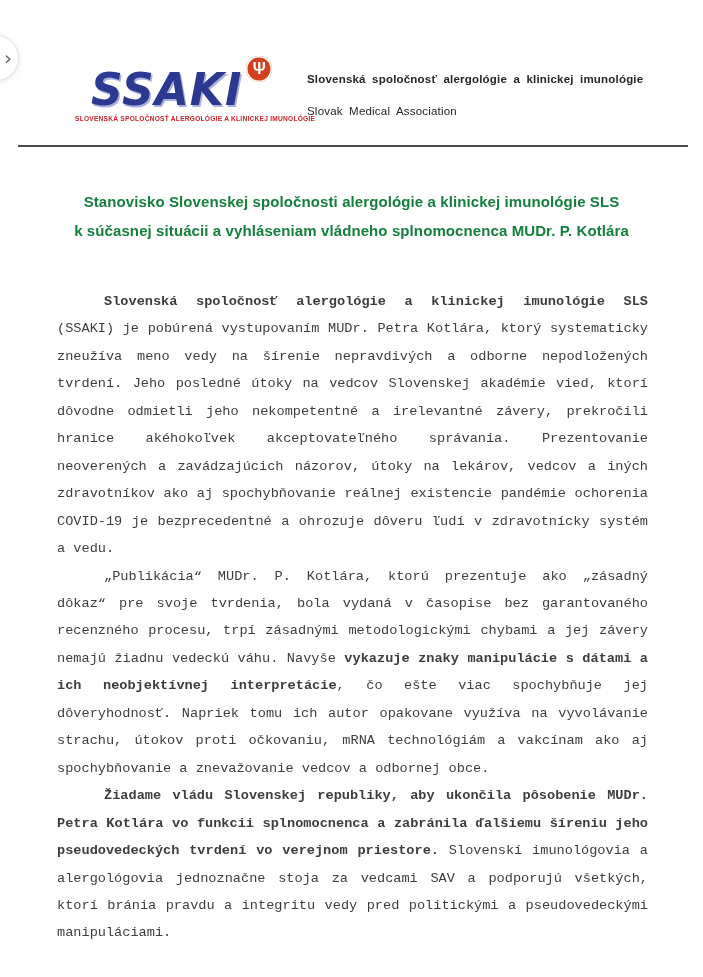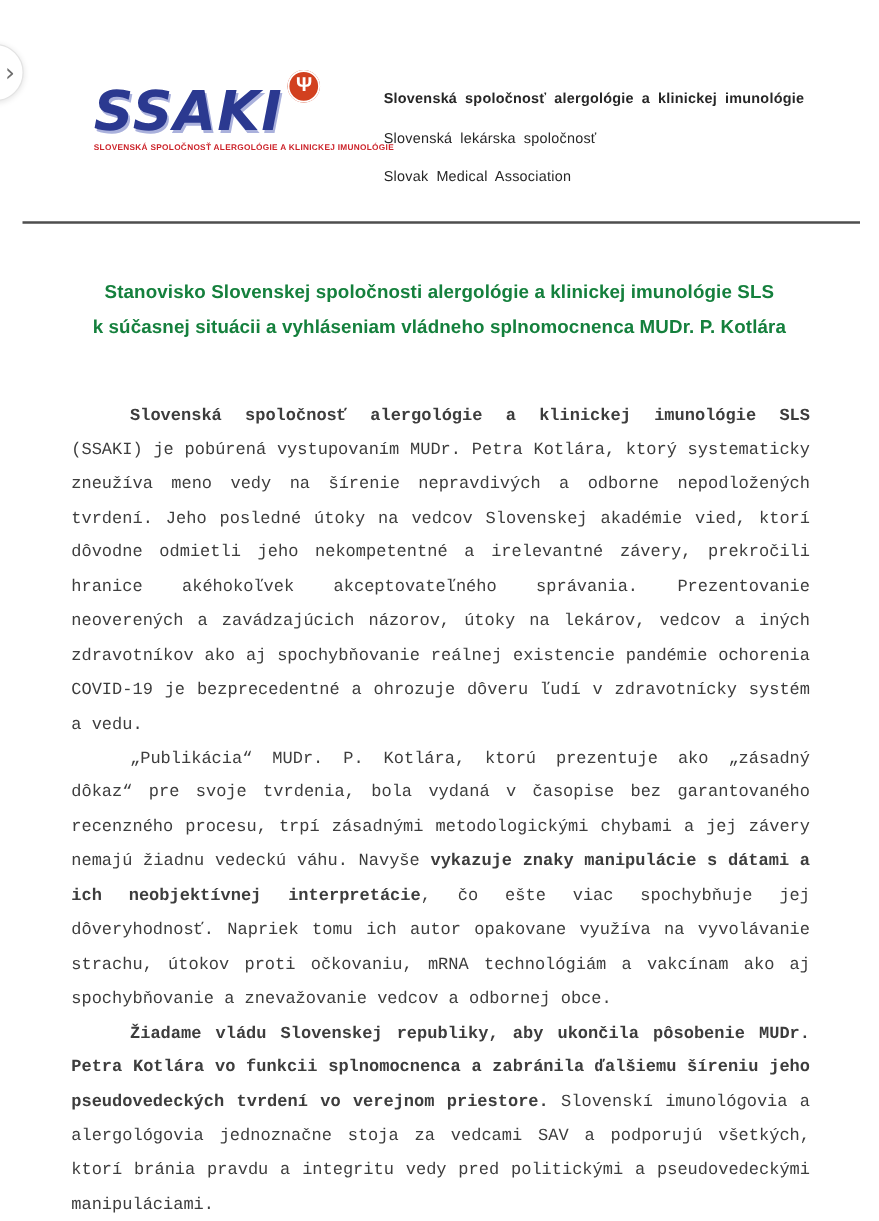--- a/index.html
+++ b/index.html
@@ -24,21 +24,21 @@
     font-size: 20px; line-height: 1;
   }
   .nav-next span { font-family: "DejaVu Sans", sans-serif; }
 
   
   .doc-header {
     display: flex; align-items: flex-start;
     padding: 68px 20px 0 75px;
   }
   .logo { width: 218px; flex: 0 0 auto; }
-  .logo-word { position: relative; display: inline-block; padding-right: 26px; }
+  .logo-word { position: relative; display: inline-block; padding-right: 26px; margin-left: 16px; }
   .logo-text {
     font-family: "DejaVu Sans", sans-serif;
     font-size: 44px; font-weight: 900; font-style: italic;
     letter-spacing: 1px; line-height: 1;
     color: var(--logo-blue, #2b3990);
     text-shadow: 1.5px 2px 0 #aab1dc, -1px -1px 0 #ffffff;
   }
   .logo-badge {
     position: absolute; right: -4px; top: -12px;
     width: 26px; height: 26px; border-radius: 50%;
@@ -105,21 +105,20 @@
       <div class="logo-word">
         <span class="logo-text">SSAKI</span>
         <span class="logo-badge">
             <span>Ψ</span>
           </span>
       </div>
       <div class="logo-sub">SLOVENSKÁ SPOLOČNOSŤ ALERGOLÓGIE A KLINICKEJ IMUNOLÓGIE</div>
     </div>
     <div class="org-lines">
         <div class="org-line bold">Slovenská spoločnosť alergológie a klinickej imunológie</div>
-        <div class="org-line">Slovenská lekárska spoločnosť</div>
         <div class="org-line">Slovak Medical Association</div>
       </div>
   </header>
 
   <hr class="rule">
 
   <h1 class="title">
     <span>Stanovisko Slovenskej spoločnosti alergológie a klinickej imunológie SLS</span><br>
     <span>k súčasnej situácii a vyhláseniam vládneho splnomocnenca MUDr. P. Kotlára</span>
   </h1>

